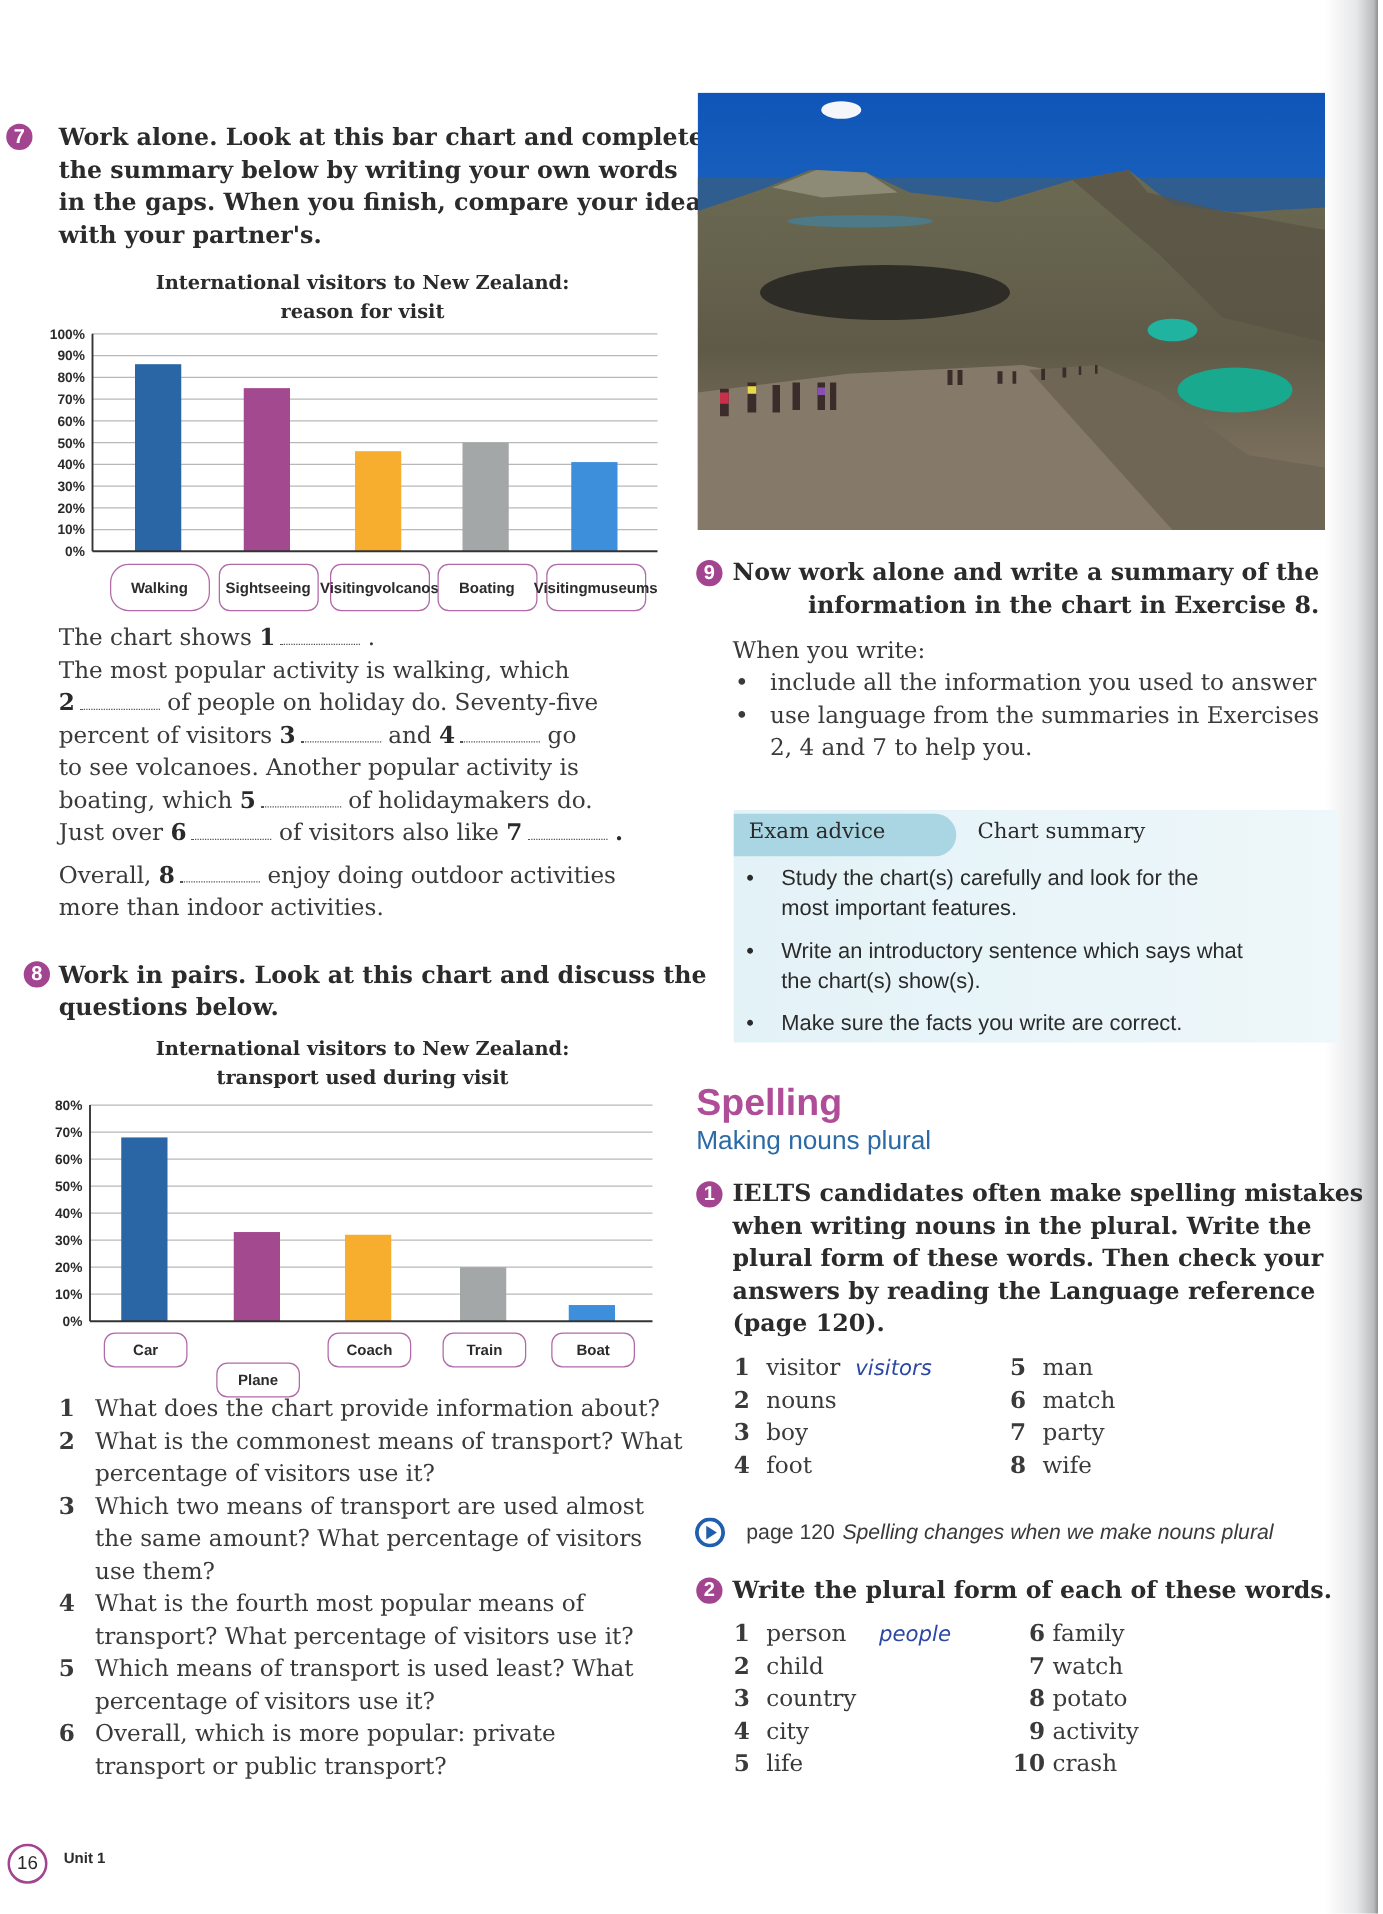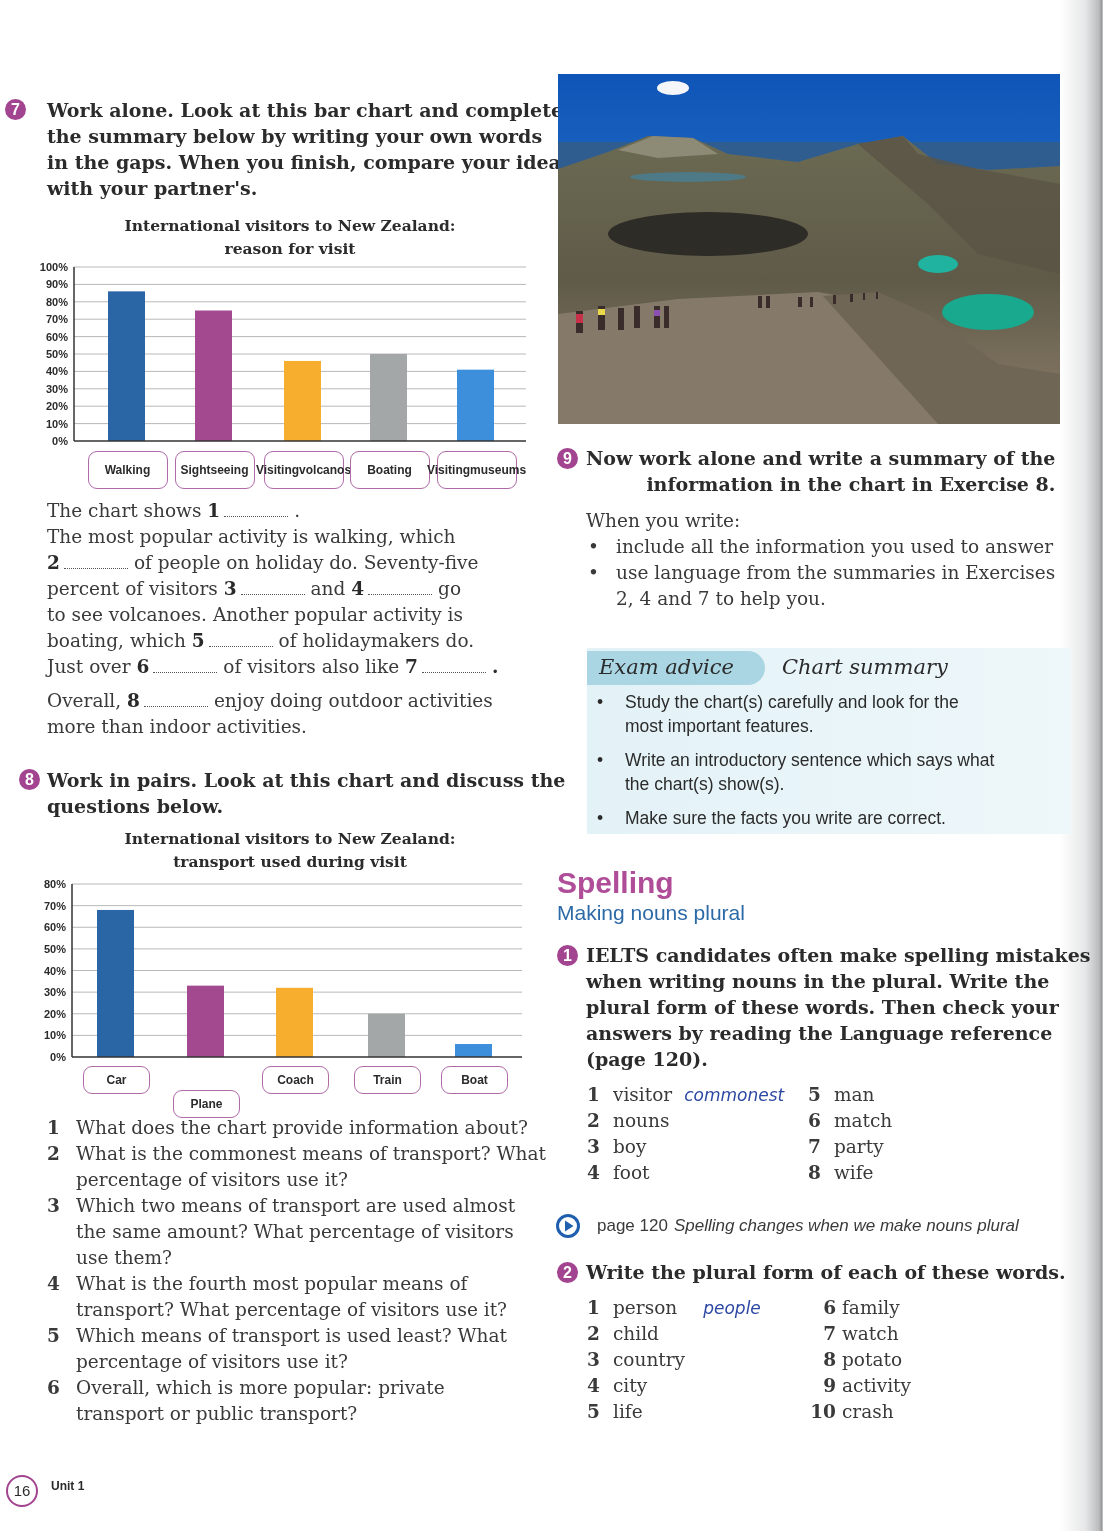--- a/index.html
+++ b/index.html
@@ -50,21 +50,21 @@
   }
   .advice {
     position: absolute; left: 587px; top: 648px; width: 484px; height: 186px;
     background: linear-gradient(to right, #e3f2f7, #eef7fa);
   }
   .advice-tab {
     position: absolute; left: 0; top: 3px; width: 178px; height: 34px;
     background: #a9d6e2; border-radius: 0 17px 17px 0;
   }
   .advice-text { font-family: "Liberation Sans", sans-serif; font-size: 17.5px; line-height: 24px; color: #2b2b2b; }
-  .ital { font-family: "DejaVu Serif", serif; font-style: italic; font-size: 21px; color: #2b2b2b; }
+  .ital { font-family: "DejaVu Serif", serif; font-size: 17px; color: #2b2b2b; }
   .spelling-head { position: absolute; left: 557px; top: 866px; font-family: "Liberation Sans", sans-serif; font-weight: bold; font-size: 30px; color: #b04d98; }
   .spelling-sub { position: absolute; left: 557px; top: 901px; font-family: "Liberation Sans", sans-serif; font-size: 21px; color: #2c6aa7; }
   .word-list { position: absolute; font-family: "DejaVu Serif", serif; font-size: 18.5px; line-height: 26px; color: #3a3a3a; }
   .word-list .n { display: inline-block; width: 26px; font-weight: bold; }
   .hand { font-family: "DejaVu Sans", sans-serif; font-style: italic; color: #2d48a3; font-size: 17px; margin-left: 12px; }
   .footer-num {
     position: absolute; left: 6px; top: 1475px; width: 28px; height: 28px; border: 2px solid #a2448f; border-radius: 50%;
     font-family: "Liberation Sans", sans-serif; font-size: 15px; line-height: 28px; text-align: center; color: #2b2b2b;
   }
   .footer-unit { position: absolute; left: 51px; top: 1479px; font-family: "Liberation Sans", sans-serif; font-weight: bold; font-size: 12px; color: #2b2b2b; }
@@ -111,21 +111,21 @@
     <text x="68" y="16" text-anchor="end" font-size="11" font-weight="bold" fill="#2b2b2b">100%</text>
     <rect x="108" y="36.360000000000014" width="37" height="149.64" fill="#2a66a6"></rect>
     <rect x="195" y="55.5" width="37" height="130.5" fill="#a3498f"></rect>
     <rect x="284" y="105.96" width="37" height="80.04" fill="#f7ad2e"></rect>
     <rect x="370" y="99" width="37" height="87" fill="#a4a7a8"></rect>
     <rect x="457" y="114.66000000000001" width="37" height="71.33999999999999" fill="#3d8fdc"></rect>
     <line x1="74" x2="74" y1="12" y2="186" stroke="#333" stroke-width="1.5"></line>
     <line x1="74" x2="526" y1="186" y2="186" stroke="#333" stroke-width="1.5"></line>
   </svg>
 <div id="chart1-cats">
-    <div class="cat-box" style="left: 87.5px; top: 451px; width: 78px; height: 36px;">
+    <div class="cat-box" style="left: 87.5px; top: 451px; width: 78px; height: 36px; border-radius: 15px;">
       <div>Walking</div>
     </div>
     <div class="cat-box" style="left: 174.5px; top: 451px; width: 78px; height: 36px;">
       <div>Sightseeing</div>
     </div>
     <div class="cat-box" style="left: 263.5px; top: 451px; width: 78px; height: 36px;">
       <div>Visiting</div>
       <div>volcanos</div>
     </div>
     <div class="cat-box" style="left: 349.5px; top: 451px; width: 78px; height: 36px;">
@@ -353,21 +353,21 @@
 <div class="badge" style="left:557px; top:945px;">1</div>
 <div class="instr" style="left:586px; top:942px;">
   <div>IELTS candidates often make spelling mistakes</div>
   <div>when writing nouns in the plural. Write the</div>
   <div>plural form of these words. Then check your</div>
   <div>answers by reading the Language reference</div>
   <div>(page 120).</div>
 </div>
 
 <div class="word-list" style="left:587px; top:1082px;">
-  <div><span class="n">1</span><span>visitor</span><span class="hand">commonest</span></div>
+  <div><span class="n">1</span><span>visitor</span><span class="hand">visitors</span></div>
   <div><span class="n">2</span><span>nouns</span></div>
   <div><span class="n">3</span><span>boy</span></div>
   <div><span class="n">4</span><span>foot</span></div>
 </div>
 <div class="word-list" style="left:808px; top:1082px;">
   <div><span class="n">5</span><span>man</span></div>
   <div><span class="n">6</span><span>match</span></div>
   <div><span class="n">7</span><span>party</span></div>
   <div><span class="n">8</span><span>wife</span></div>
 </div>

